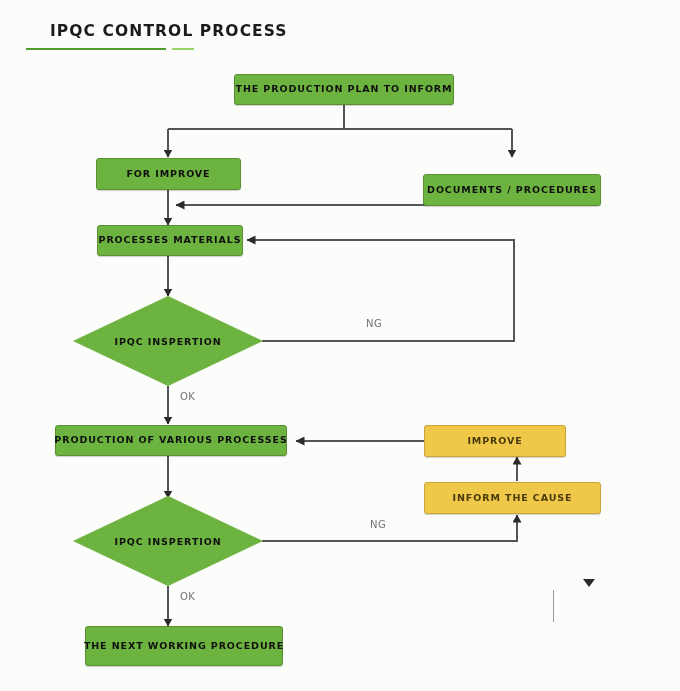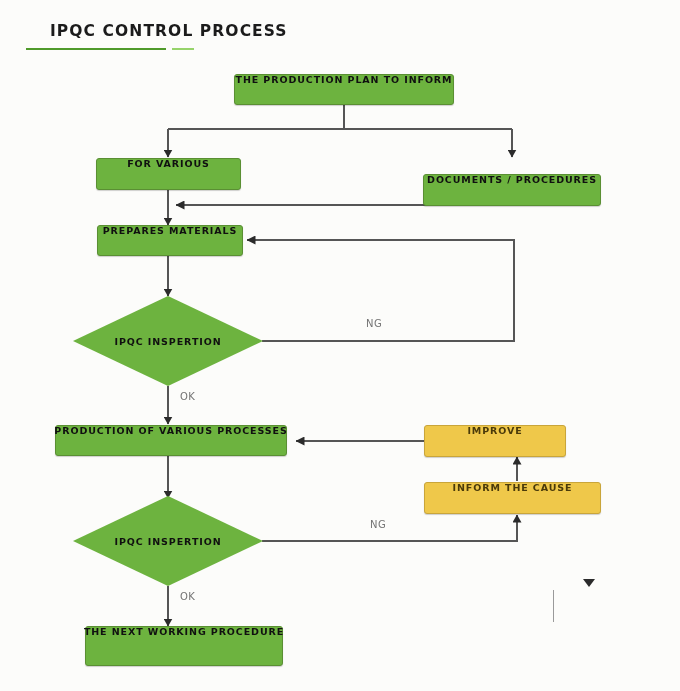--- a/index.html
+++ b/index.html
@@ -47,20 +47,21 @@
     top: 48px;
   }
   .title-rule.dark { left: 26px; width: 140px; background: #4f9a2a; }
   .title-rule.light { left: 172px; width: 22px; background: #96d36a; }
 
   
   .node {
     position: absolute;
     box-sizing: border-box;
     display: flex;
+    align-items: center;
     justify-content: center;
     text-align: center;
     font-size: 9.5px;
     font-weight: 700;
     letter-spacing: 0.9px;
     line-height: 1.15;
     white-space: nowrap;
   }
   .node.box {
     border: 1px solid #5a8f33;
@@ -175,29 +176,29 @@
 
       <path d="M168,586 L168,626" marker-end="url(#arrow-down)"></path>
     </g>
   </svg>
 
   <div class="node box" style="left:234px; top:74px; width:220px; height:31px;">
     <span>THE PRODUCTION PLAN TO INFORM</span>
   </div>
 
   <div class="node box" style="left:96px; top:158px; width:145px; height:32px;">
-    <span>FOR VARIOUS</span>
+    <span>FOR IMPROVE</span>
   </div>
 
   <div class="node box" style="left:423px; top:174px; width:178px; height:32px;">
     <span>DOCUMENTS / PROCEDURES</span>
   </div>
 
   <div class="node box" style="left:97px; top:225px; width:146px; height:31px;">
-    <span>PREPARES MATERIALS</span>
+    <span>PROCESSES MATERIALS</span>
   </div>
 
   <div class="diamond" style="left:73px; top:296px; width:190px; height:90px;">
     <div class="shape"></div>
     <span class="dlabel">IPQC INSPERTION</span>
   </div>
 
   <div class="node box" style="left:55px; top:425px; width:232px; height:31px;">
     <span>PRODUCTION OF VARIOUS PROCESSES</span>
   </div>

